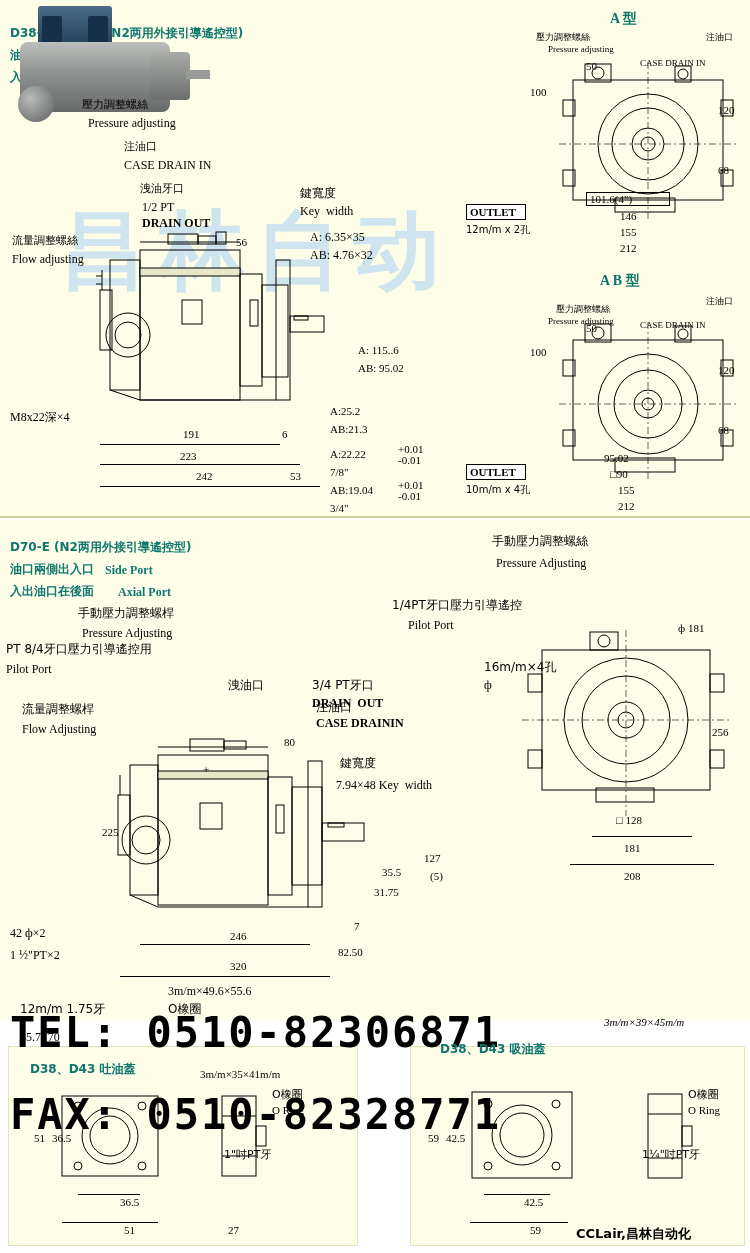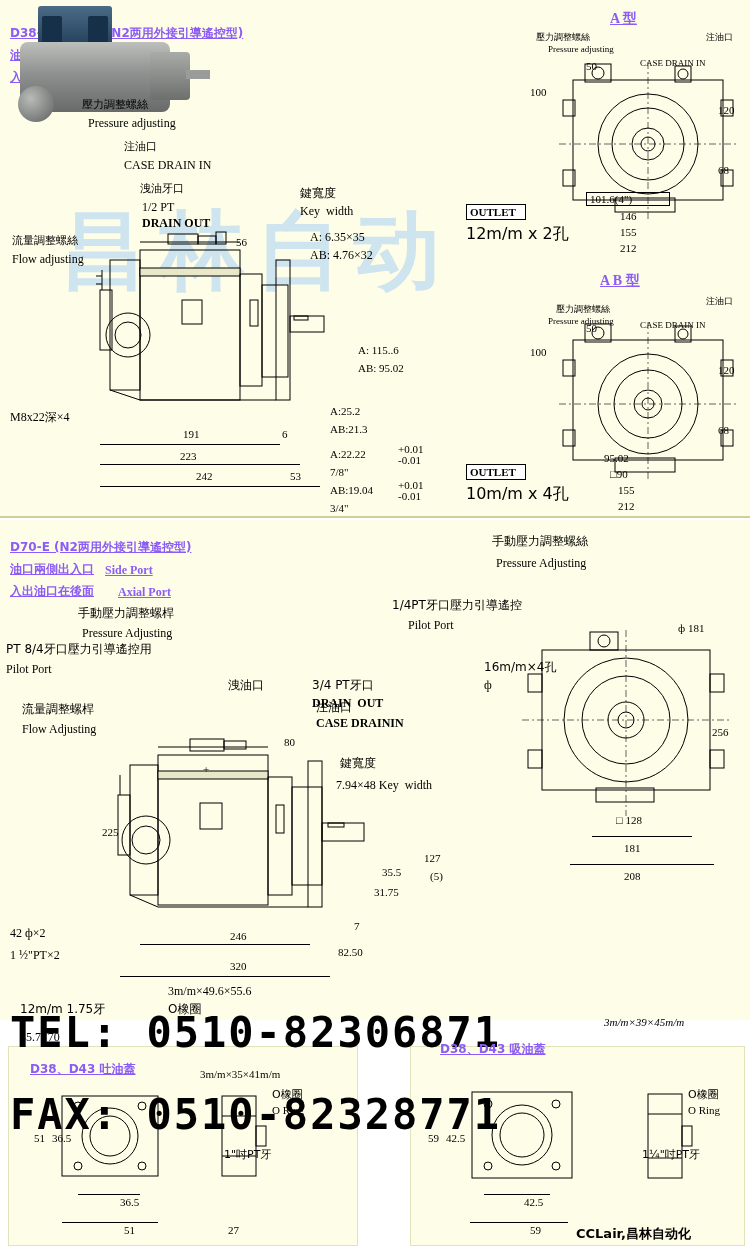--- a/index.html
+++ b/index.html
@@ -50,24 +50,24 @@
     left:10px; color:#000000; font-family:"DejaVu Sans Mono", monospace;
     font-weight:bold; font-size:42px; letter-spacing:2px;
     white-space:nowrap; pointer-events:none;
   }
   #wm-phone { top:1008px; }
   #wm-fax { top:1090px; }
 
   
   .t { position:absolute; white-space:pre; line-height:1.25; }
   .cn { font-family:"DejaVu Sans", sans-serif; }
-  .red { color:#8b5cf6;text-decoration:underline; }
+  .red { color:#0f766e; }
   .b { font-weight:bold; }
   .s9 { font-size:9px; }
-  .s10 { font-size:16px; }
+  .s10 { font-size:10px; }
   .s11 { font-size:11px; }
   .s12 { font-size:12px; }
   .s13 { font-size:13px; }
   .s14 { font-size:14px; font-weight:bold; }
   .box { position:absolute; border:1px solid #000; }
   .ln { position:absolute; background:#000; }
   .hl { height:1px; }
   .dim { position:absolute; white-space:nowrap; font-size:11px; }
   svg { position:absolute; overflow:visible; }
 

